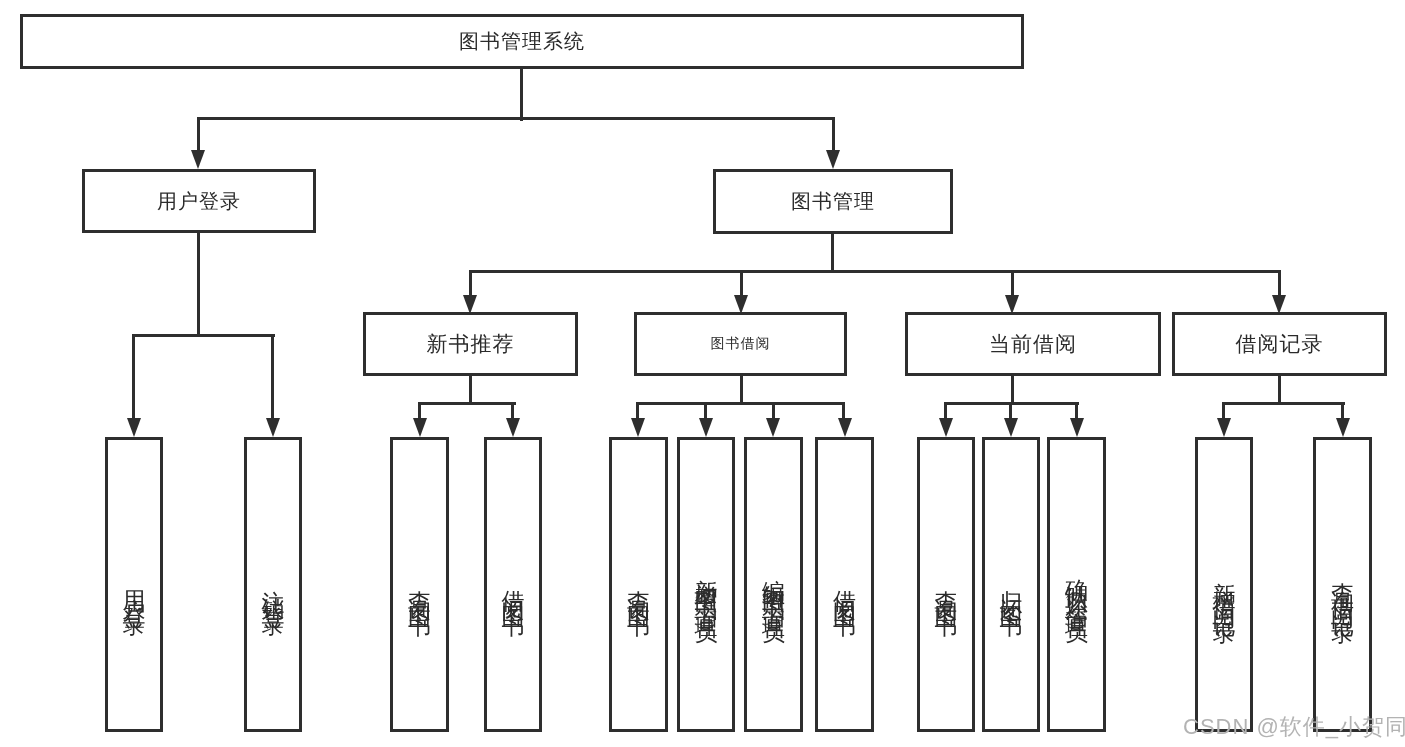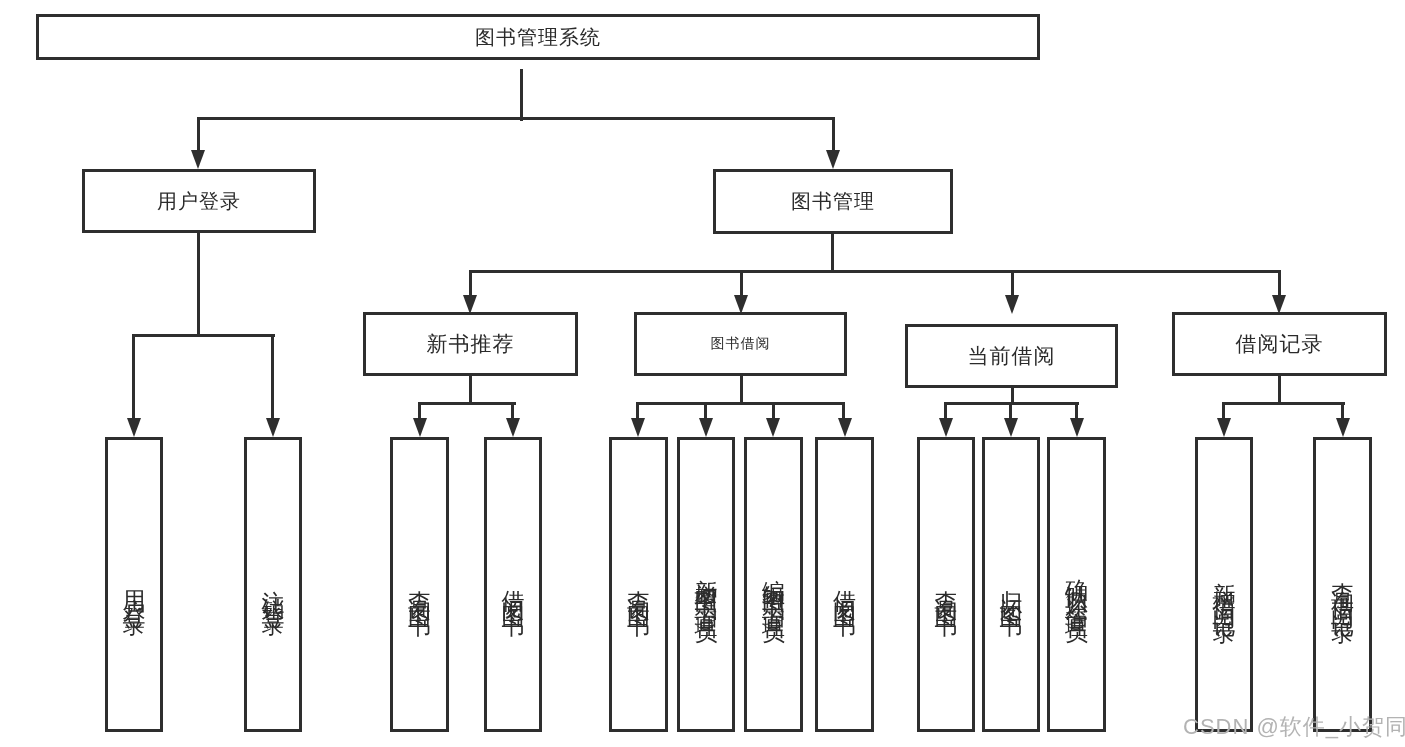--- a/index.html
+++ b/index.html
@@ -116,31 +116,31 @@
   <div class="seg" style="left:1075px;top:402px;width:3px;height:17px;"></div>
   <div class="arrowhead" style="left:1070px;top:418px;"></div>
 
   <div class="seg" style="left:1278px;top:375px;width:3px;height:30px;"></div>
   <div class="seg" style="left:1222px;top:402px;width:123px;height:3px;"></div>
   <div class="seg" style="left:1222px;top:402px;width:3px;height:17px;"></div>
   <div class="arrowhead" style="left:1217px;top:418px;"></div>
   <div class="seg" style="left:1341px;top:402px;width:3px;height:17px;"></div>
   <div class="arrowhead" style="left:1336px;top:418px;"></div>
 
-  <div class="box" style="left:36px;top:14px;width:1004px;height:46px;font-family:Liberation Mono, monospace;">图书管理系统</div>
+  <div class="box" style="left:20px;top:14px;width:1004px;height:55px;font-family:Liberation Mono, monospace;">图书管理系统</div>
 
   <div class="box" style="left:82px;top:169px;width:234px;height:64px;">用户登录</div>
 
   <div class="box" style="left:713px;top:169px;width:240px;height:65px;">图书管理</div>
 
   <div class="box" style="left:363px;top:312px;width:215px;height:64px;font-size:21px;">新书推荐</div>
 
   <div class="box" style="left:634px;top:312px;width:213px;height:64px;font-size:14px;">图书借阅</div>
 
-  <div class="box" style="left:905px;top:312px;width:213px;height:64px;font-size:21px;margin-top:12px;">当前借阅</div>
+  <div class="box" style="left:905px;top:312px;width:256px;height:64px;font-size:21px;">当前借阅</div>
 
   <div class="box" style="left:1172px;top:312px;width:215px;height:64px;font-size:21px;">借阅记录</div>
 
   <div class="box vtext" style="left:105px;top:437px;width:58px;height:295px;">用户登录</div>
   <div class="box vtext" style="left:244px;top:437px;width:58px;height:295px;">注销登录</div>
 
   <div class="box vtext" style="left:390px;top:437px;width:59px;height:295px;">查询图书</div>
   <div class="box vtext" style="left:484px;top:437px;width:58px;height:295px;">借阅图书</div>
 
   <div class="box vtext" style="left:609px;top:437px;width:59px;height:295px;">查询图书</div>

